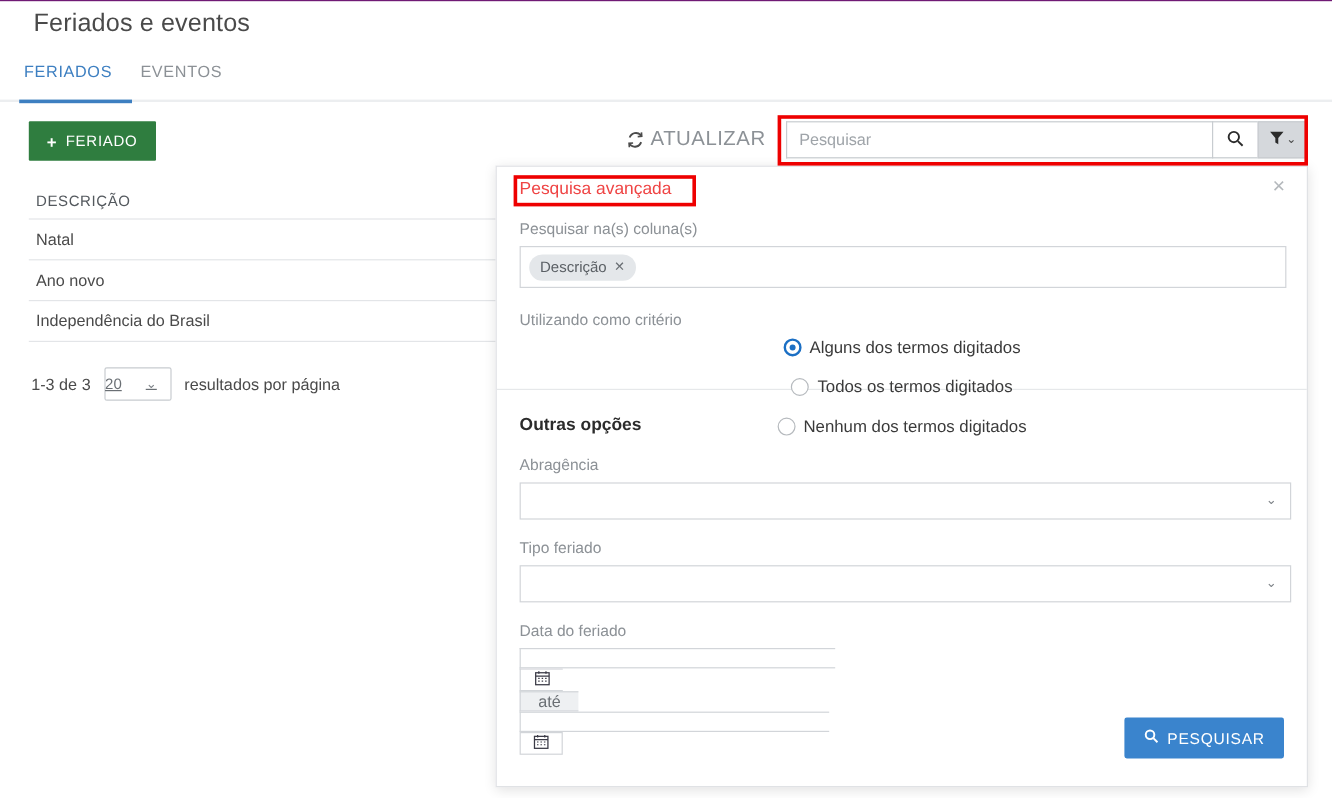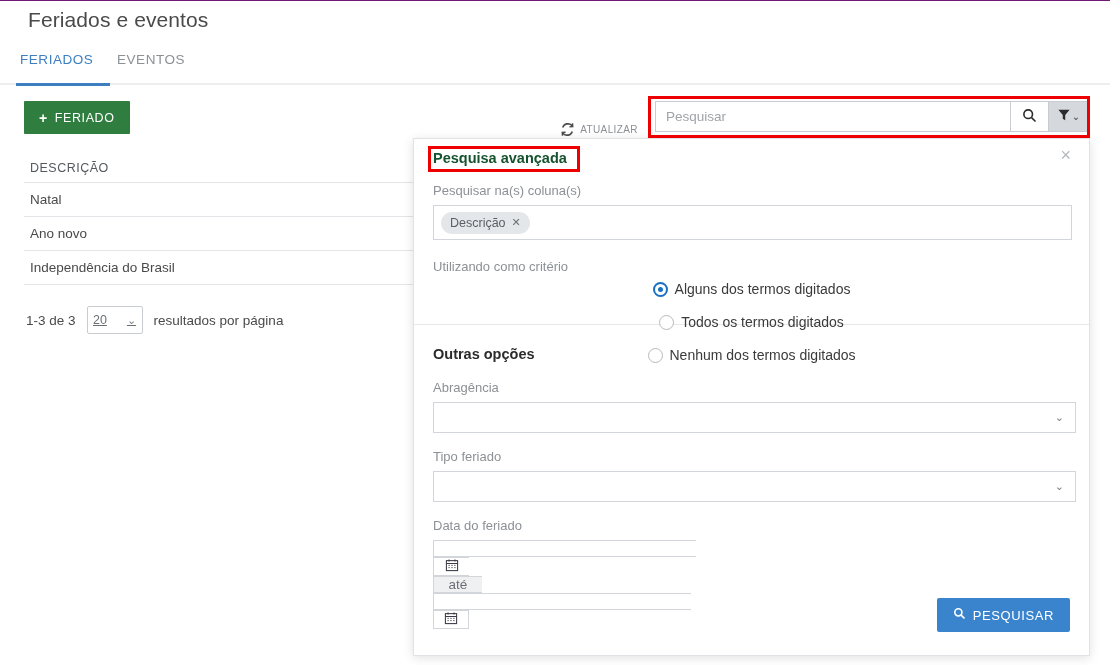--- a/index.html
+++ b/index.html
@@ -70,28 +70,27 @@
     cursor: pointer;
     display: flex; align-items: center; gap: 7px;
     border-radius: 1px;
   }
   .btn-new .plus { font-size: 14px; font-weight: 700; }
 
   .btn-refresh {
     position: absolute;
     right: 472px; top: 105px;
     display: flex; align-items: center; gap: 5px;
-    font-size: 10px;
+    font-size: 17px;
     letter-spacing: 0.4px;
     color: #8c9196;
     cursor: pointer;
     background: none; border: none;
     font-family: inherit;
     padding: 0;
-    margin-top: 16px;
   }
   .refresh-ico { width: 15px; height: 15px; display: block; color: #4c4c4c; }
 
   
   .search-group {
     position: absolute;
     left: 655px; top: 100px;
     display: flex;
     height: 31px;
   }
@@ -170,21 +169,21 @@
     font-size: 13.5px;
     color: #4a4a4a;
   }
   .page-select {
     width: 56px; height: 28px;
     border: 1px solid #c8ccd0;
     background: #fff;
     font-size: 12.5px;
     font-family: inherit;
     color: #6a6f74;
-    display: flex; align-items: center; justify-content: center; gap: 20px;
+    display: flex; align-items: center; gap: 20px;
     cursor: pointer;
     border-radius: 2px;
     text-decoration: underline;
   }
 
   
   .panel {
     position: absolute;
     left: 413px; top: 137px;
     width: 677px; height: 518px;
@@ -200,22 +199,22 @@
     color: #b4b8bc;
     cursor: pointer;
     line-height: 1;
     background: none; border: none;
     font-family: inherit;
   }
   .panel-title {
     position: absolute;
     left: 19px; top: 11px;
     font-size: 14.5px;
-    font-weight: 700;
-    color: #14532d;
+    font-weight: 400;
+    color: #ef4444;
   }
   .panel-sec1 {
     position: absolute;
     left: 0; top: 0; width: 100%;
     padding: 44px 19px 0 19px;
     border-bottom: 1px solid #e6e8ea;
     height: 186px;
   }
   .fld-label {
     font-size: 13px;

